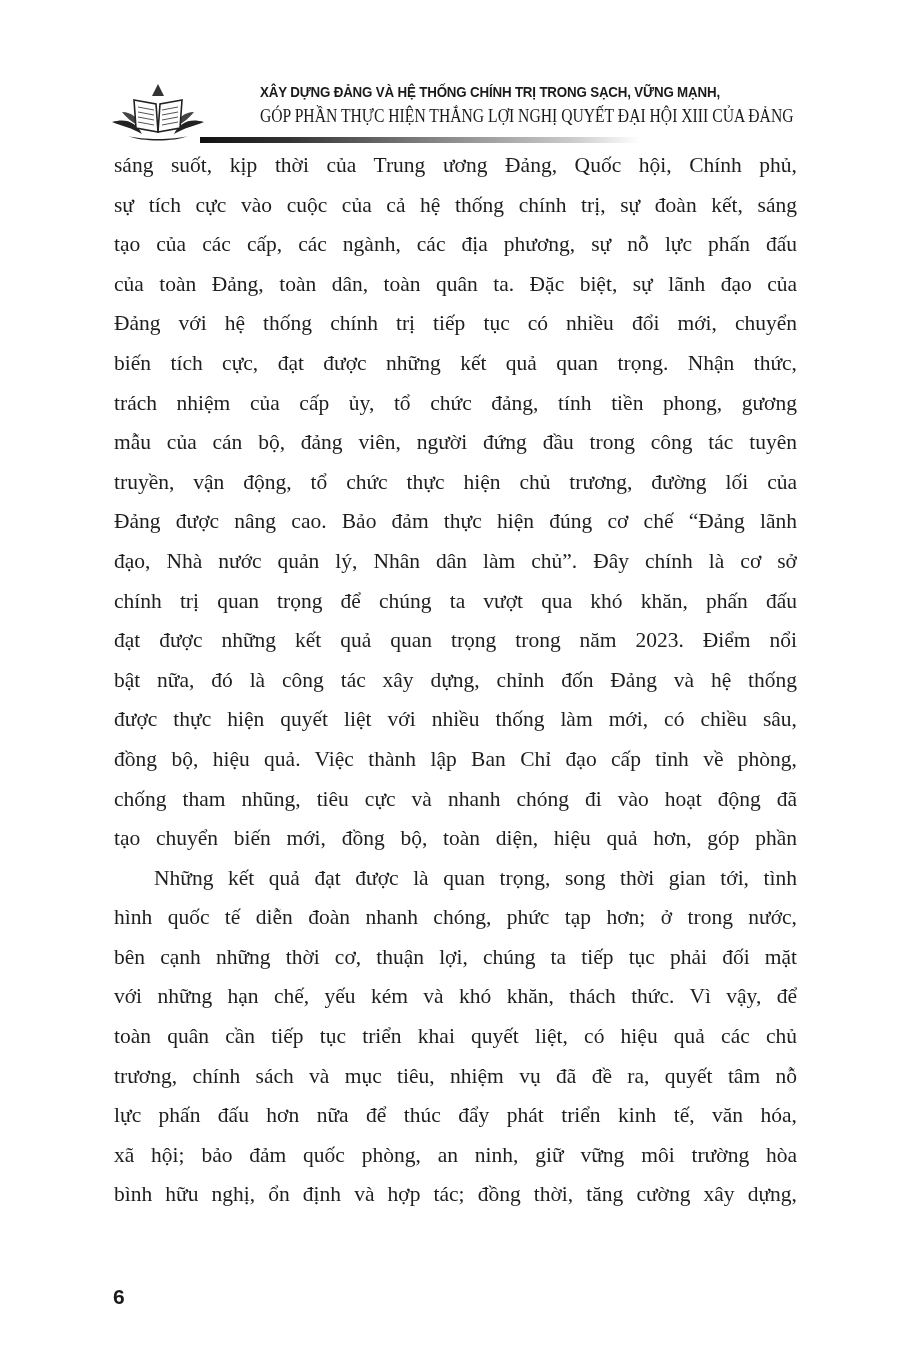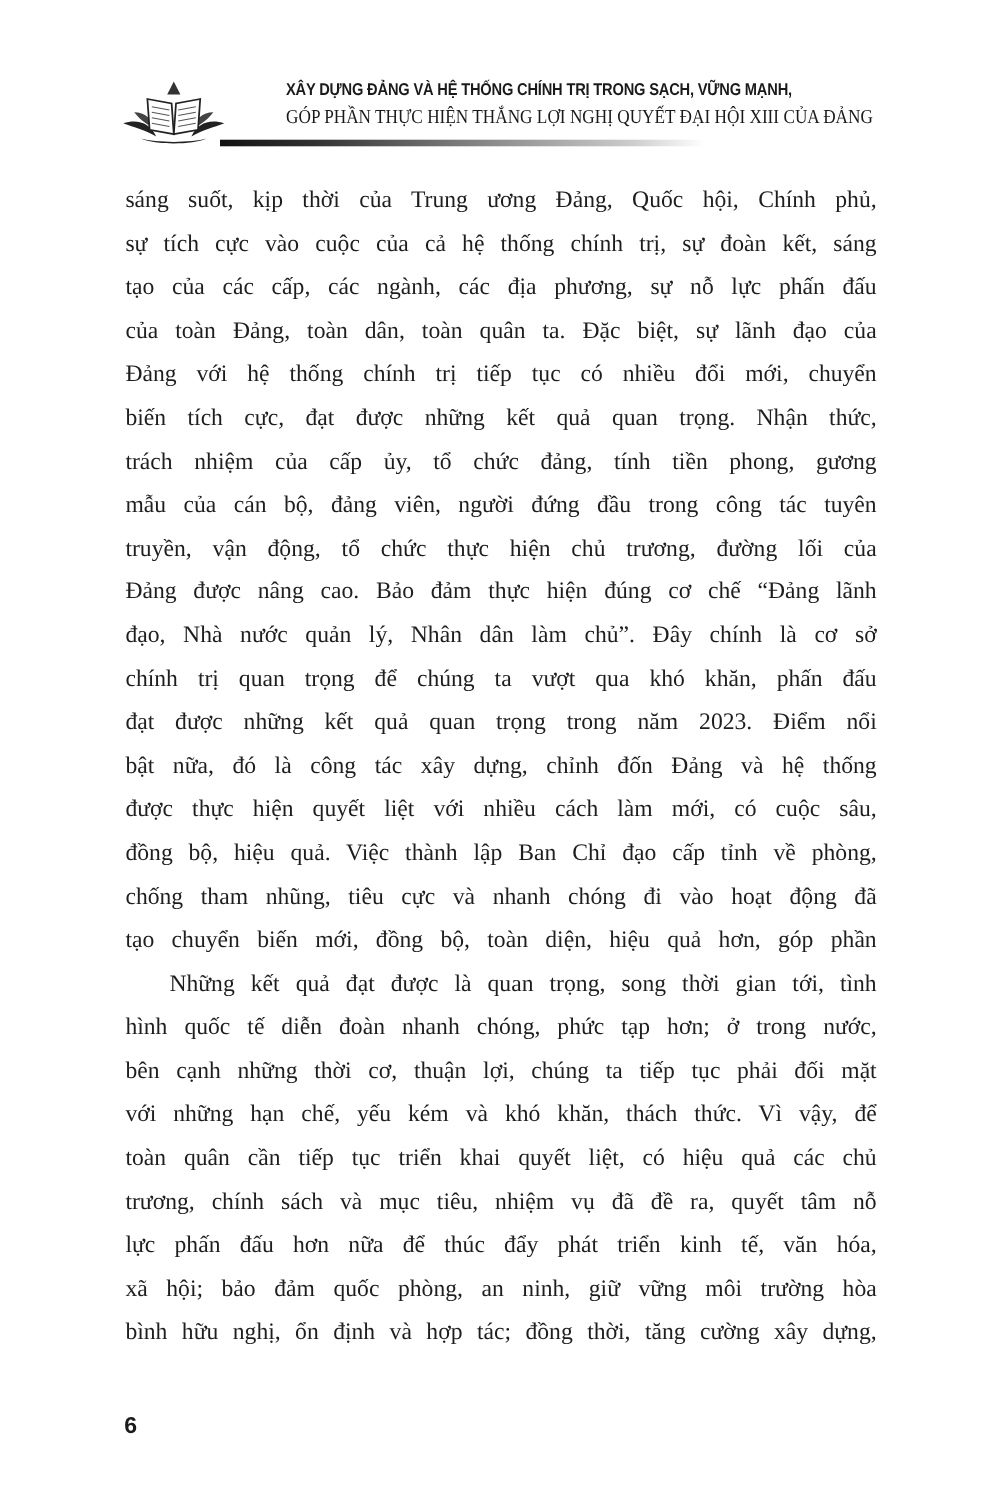--- a/index.html
+++ b/index.html
@@ -1,35 +1,35 @@
 <!DOCTYPE html>
 <html><head>
   <meta charset="utf-8">
   <style>
     html, body { margin: 0; padding: 0; background: #ffffff; }
     body { width: 907px; height: 1360px; position: relative; overflow: hidden; }
-    .header { position: absolute; left: 108px; top: 68px; width: 700px; height: 80px; }
+    .header { position: absolute; left: 108px; top: 78px; width: 700px; height: 80px; }
     .logo { position: absolute; left: 0; top: 4px; width: 100px; height: 62px; }
     .title-1 {
       position: absolute; left: 152px; top: 5px; white-space: nowrap;
       font-family: "Liberation Sans", sans-serif; font-weight: bold;
       font-size: 15.5px; color: #1a1a1a; letter-spacing: -0.2px;
       transform: scaleX(0.86); transform-origin: left top;
     }
     .title-2 {
       position: absolute; left: 152px; top: 28px; white-space: nowrap;
       font-family: "Liberation Serif", serif; font-size: 18px; color: #1a1a1a;
       transform: scaleX(0.87); transform-origin: left top;
     }
     .rule {
       position: absolute; left: 92px; top: 59px; width: 440px; height: 6px;
       background: linear-gradient(to right, #111 0%, #333 20%, #888 55%, #ccc 85%, rgba(255,255,255,0) 100%);
     }
     .body-text {
-      position: absolute; left: 114px; top: 162px; width: 683px;
+      position: absolute; left: 114px; top: 146px; width: 683px;
       font-family: "Liberation Serif", serif; font-size: 21.5px; color: #1e1e1e;
     }
     .line {
       height: 39.6px; line-height: 39.6px; white-space: nowrap;
       text-align: justify; text-align-last: justify;
     }
     .line.last { text-align-last: left; }
     .line.indent { padding-left: 40px; }
     .page-number {
       position: absolute; left: 113px; top: 1285px;
@@ -75,21 +75,21 @@
     <div class="line">Đảng với hệ thống chính trị tiếp tục có nhiều đổi mới, chuyển</div>
     <div class="line">biến tích cực, đạt được những kết quả quan trọng. Nhận thức,</div>
     <div class="line">trách nhiệm của cấp ủy, tổ chức đảng, tính tiền phong, gương</div>
     <div class="line">mẫu của cán bộ, đảng viên, người đứng đầu trong công tác tuyên</div>
     <div class="line">truyền, vận động, tổ chức thực hiện chủ trương, đường lối của</div>
     <div class="line">Đảng được nâng cao. Bảo đảm thực hiện đúng cơ chế “Đảng lãnh</div>
     <div class="line">đạo, Nhà nước quản lý, Nhân dân làm chủ”. Đây chính là cơ sở</div>
     <div class="line">chính trị quan trọng để chúng ta vượt qua khó khăn, phấn đấu</div>
     <div class="line">đạt được những kết quả quan trọng trong năm 2023. Điểm nổi</div>
     <div class="line">bật nữa, đó là công tác xây dựng, chỉnh đốn Đảng và hệ thống</div>
-    <div class="line">được thực hiện quyết liệt với nhiều cách làm mới, có cuộc sâu,</div>
+    <div class="line">được thực hiện quyết liệt với nhiều thống làm mới, có chiều sâu,</div>
     <div class="line">đồng bộ, hiệu quả. Việc thành lập Ban Chỉ đạo cấp tỉnh về phòng,</div>
     <div class="line">chống tham nhũng, tiêu cực và nhanh chóng đi vào hoạt động đã</div>
     <div class="line">tạo chuyển biến mới, đồng bộ, toàn diện, hiệu quả hơn, góp phần</div>
   </div>
   <div>
     <div class="line indent">Những kết quả đạt được là quan trọng, song thời gian tới, tình</div>
     <div class="line">hình quốc tế diễn đoàn nhanh chóng, phức tạp hơn; ở trong nước,</div>
     <div class="line">bên cạnh những thời cơ, thuận lợi, chúng ta tiếp tục phải đối mặt</div>
     <div class="line">với những hạn chế, yếu kém và khó khăn, thách thức. Vì vậy, để</div>
     <div class="line">toàn quân cần tiếp tục triển khai quyết liệt, có hiệu quả các chủ</div>

